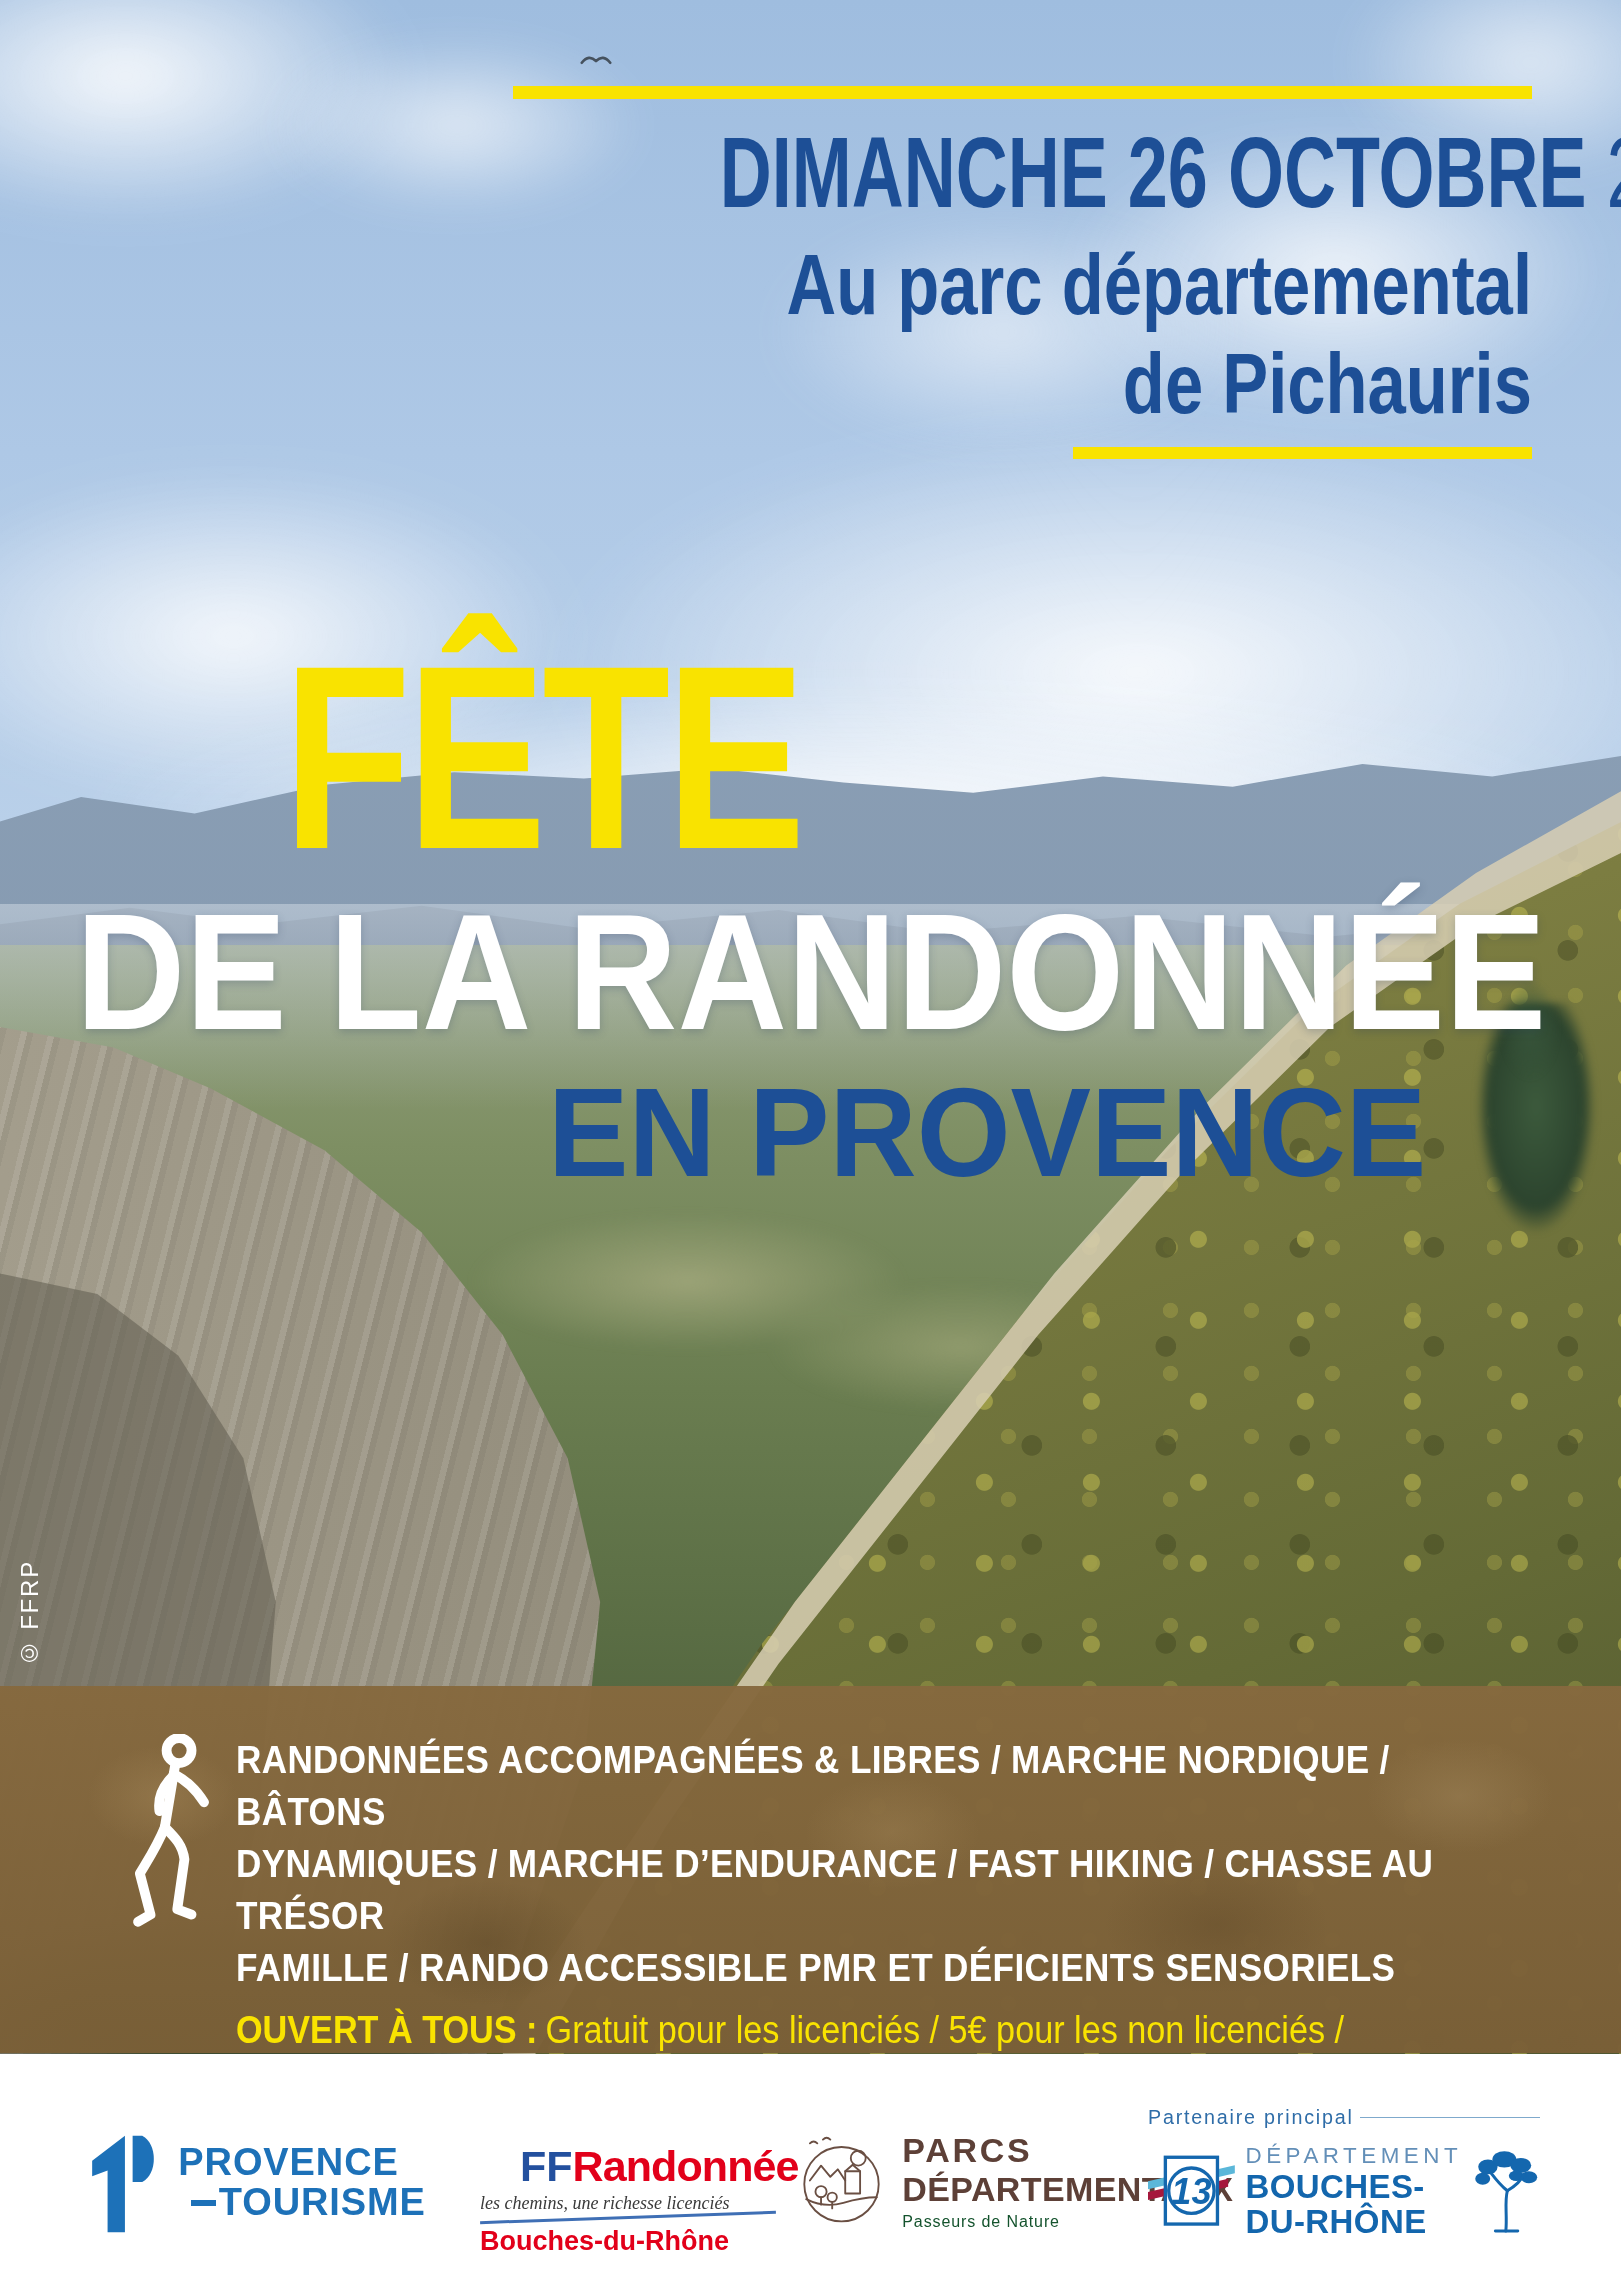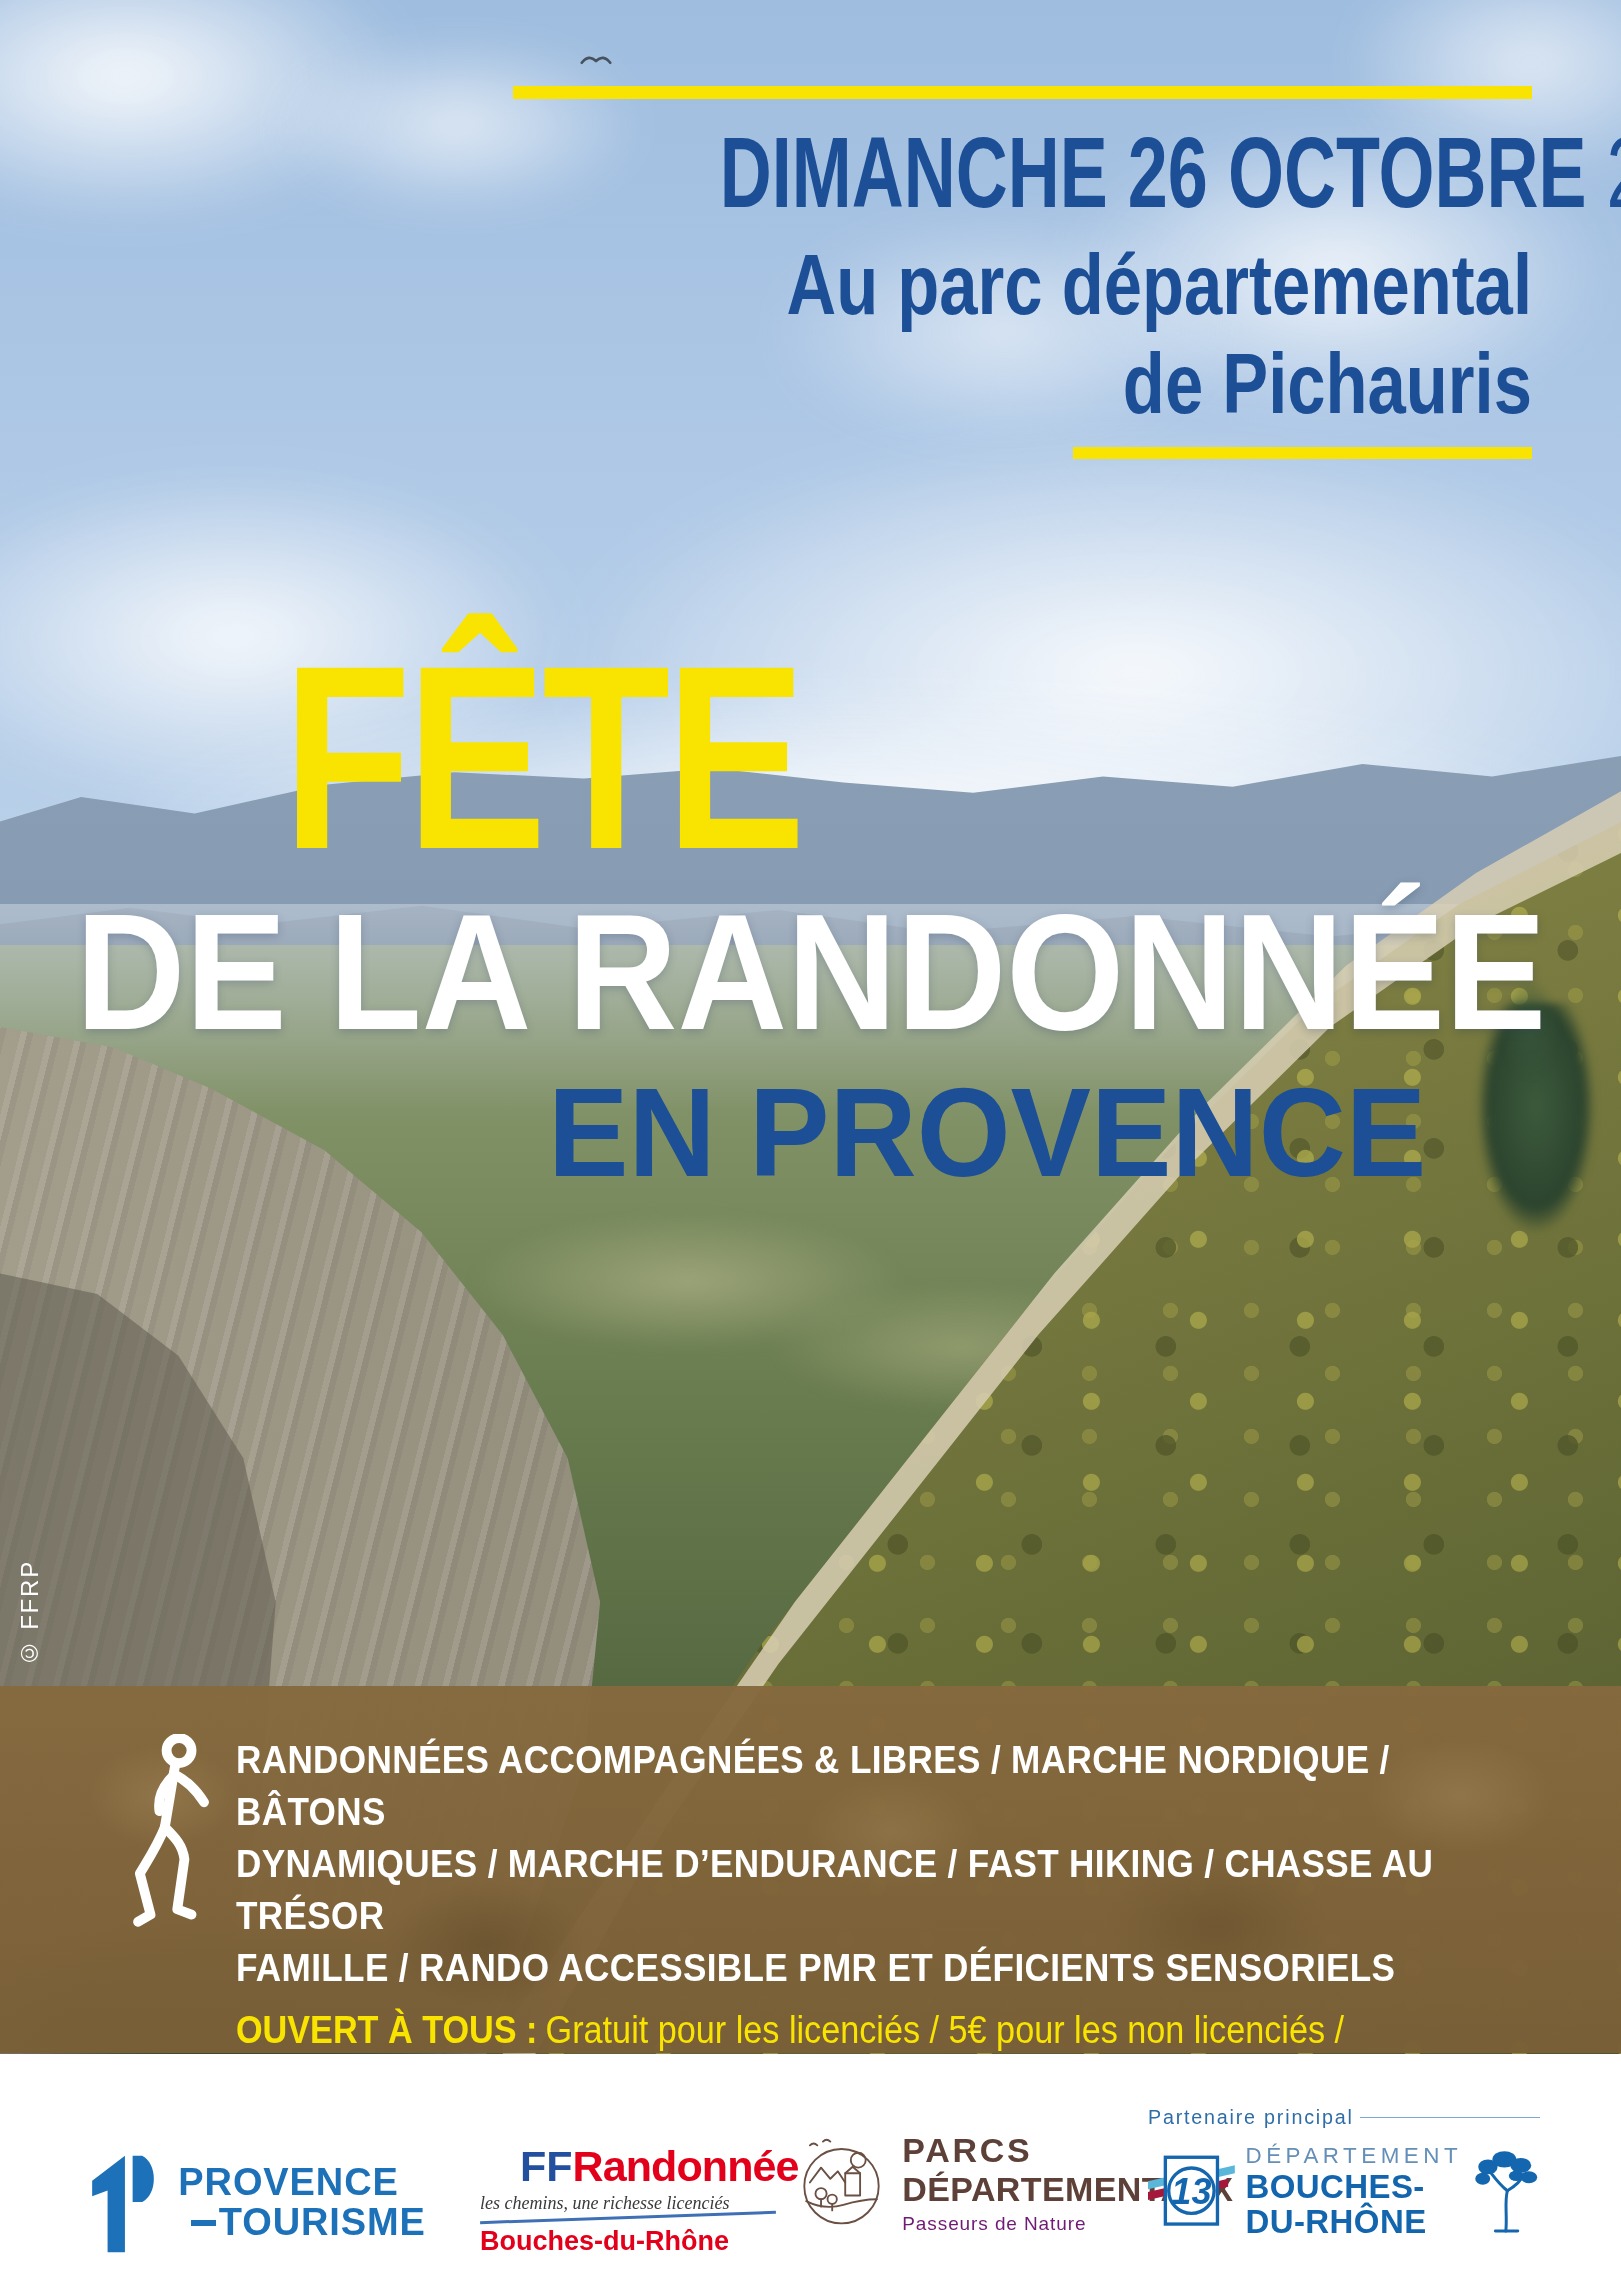--- a/index.html
+++ b/index.html
@@ -87,37 +87,37 @@
   .hiker{position:absolute;left:122px;top:48px;}
   .band-text{position:absolute;left:236px;top:48px;width:1397px;transform:scaleX(.9);transform-origin:0 0;}
   .acts{color:#ffffff;font-weight:700;font-size:39px;line-height:52px;letter-spacing:0.4px;}
   .open{margin-top:12.5px;color:#f9e300;font-size:38px;line-height:47px;font-weight:500;}
   .open .lbl{font-weight:800;margin-right:9px;}
   .insc{margin-top:18px;color:#ffffff;font-size:41px;line-height:47px;}
   .insc .lbl{font-weight:800;margin-right:10.7px;}
   .insc .url{font-weight:700;}
   
   .footer{position:absolute;left:0;top:2054px;width:1622px;height:239px;background:#ffffff;}
-  .logo-pt{position:absolute;left:82px;top:96px;display:flex;align-items:center;gap:14.3px;color:#1d71b8;}
+  .logo-pt{position:absolute;left:82px;top:76px;display:flex;align-items:center;gap:14.3px;color:#1d71b8;}
   .pt-text{display:flex;flex-direction:column;align-items:flex-start;}
   .pt-l1{font-size:38px;font-weight:800;letter-spacing:0.9px;line-height:1.05;}
   .pt-l2row{display:flex;align-items:center;gap:3px;margin-left:12.5px;line-height:1.05;}
   .pt-dash{width:25px;height:6.3px;background:#1d71b8;}
   .pt-l2{font-size:38px;font-weight:800;letter-spacing:0.9px;}
   .logo-ffr{position:absolute;left:480px;top:86px;display:flex;flex-direction:column;width:296px;}
   .ffr-row{display:flex;align-items:flex-end;}
   .ffr-ff{font-size:43px;font-weight:800;color:#23509e;line-height:1;margin-left:40px;}
   .ffr-name{font-size:43px;font-weight:800;color:#e2001a;line-height:1;letter-spacing:-0.9px;}
   .ffr-tag{font-family:"Liberation Serif",serif;font-style:italic;font-size:18px;color:#3a3a3a;margin-top:5.4px;white-space:nowrap;}
   .ffr-swoosh{height:2.7px;background:#3f6fb5;transform:rotate(-2deg);margin-top:1.8px;}
   .ffr-region{font-size:27px;font-weight:800;color:#e2001a;margin-top:7.2px;text-align:left;}
   .logo-parcs{position:absolute;left:795px;top:77px;display:flex;align-items:center;gap:14.3px;color:#5d4037;}
   .parcs-l1{font-size:34px;font-weight:700;letter-spacing:2.7px;line-height:1.15;}
   .parcs-l2{font-size:34px;font-weight:700;letter-spacing:0.4px;line-height:1.15;}
-  .parcs-tag{font-size:19px;font-weight:400;color:#701a75;letter-spacing:0.9px;margin-top:3.6px;}
+  .parcs-tag{font-size:16px;font-weight:400;color:#14532d;letter-spacing:0.9px;margin-top:3.6px;}
   .dept-block{position:absolute;left:1148px;top:52px;width:392px;}
   .partner-row{display:flex;align-items:center;gap:6px;color:#2f6da8;font-size:19.7px;letter-spacing:1.8px;}
   .partner-line{flex:1;height:1.8px;background:#7fa9cc;}
   .dept-row{display:flex;align-items:center;gap:10.7px;margin-top:12.5px;}
   .dept-text{display:flex;flex-direction:column;}
   .dept-l1{font-size:22.4px;color:#638fb8;letter-spacing:4.5px;font-weight:400;line-height:1.2;}
   .dept-l23{font-size:33px;font-weight:800;color:#1366ad;line-height:1.06;letter-spacing:0.4px;}
 </style>
 </head>
 <body>

